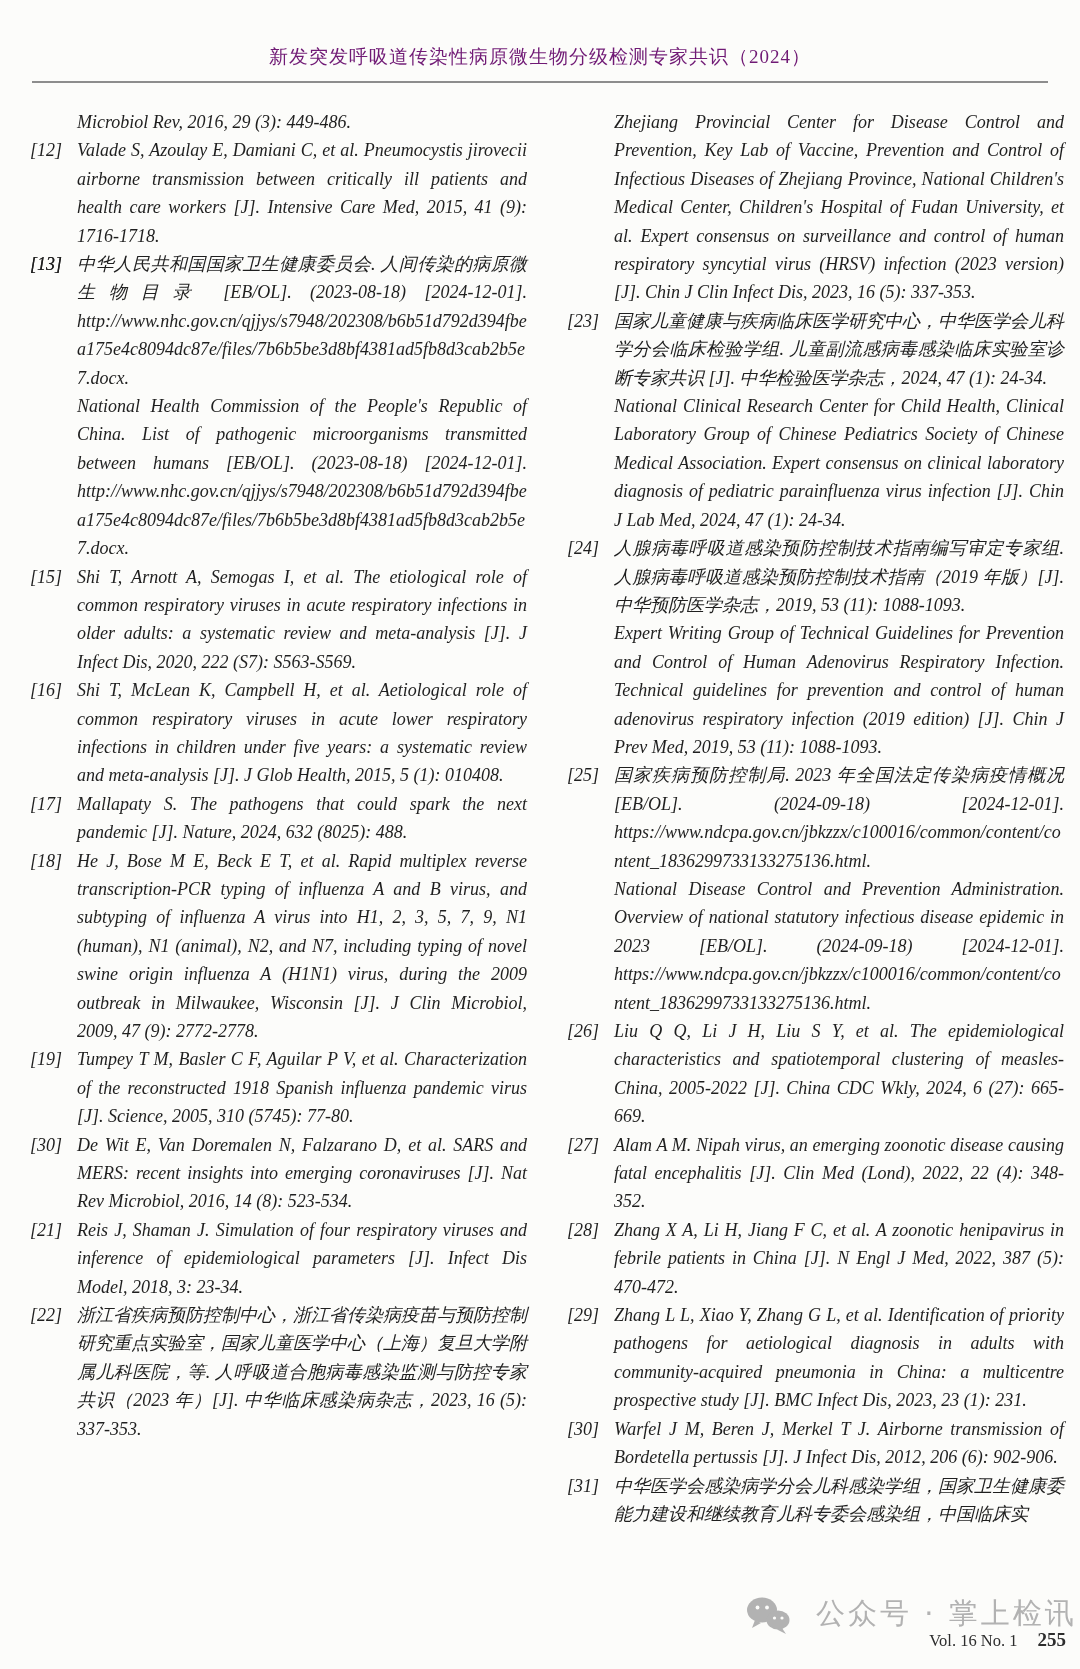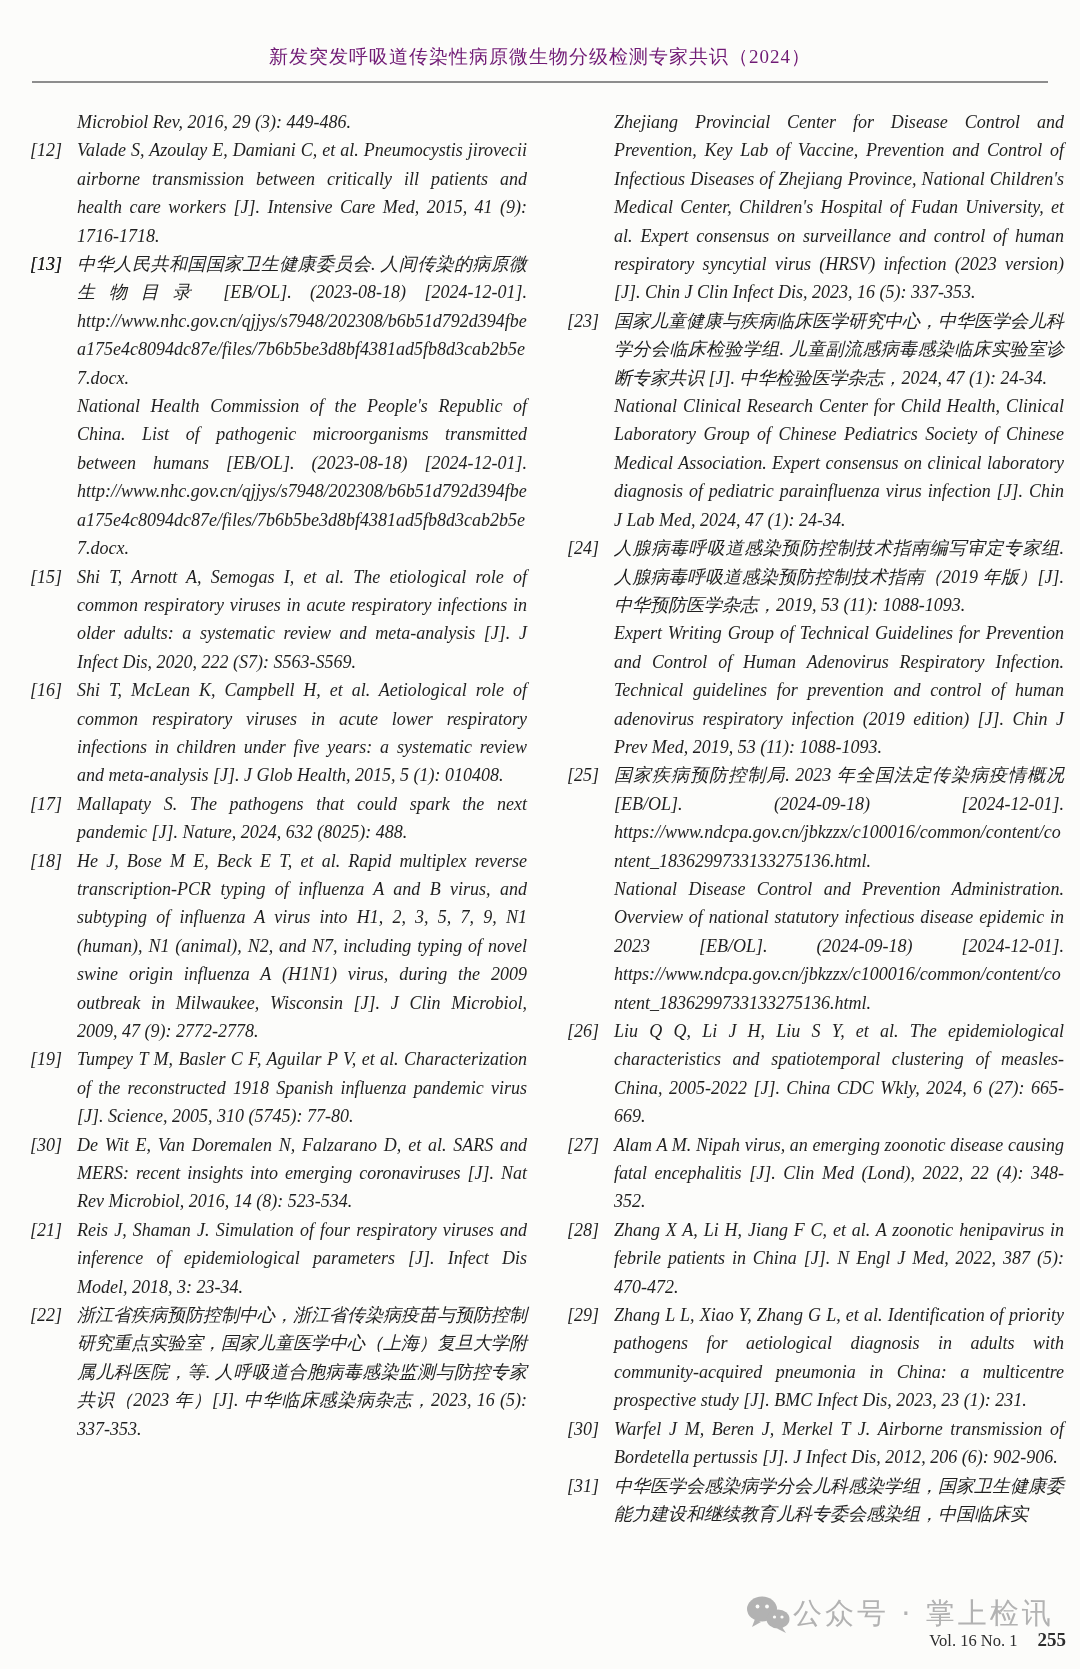--- a/index.html
+++ b/index.html
@@ -34,21 +34,21 @@
     font-size:18px;
     line-height:28.4px;
     overflow-wrap:anywhere;
   }
   .ref .num {
     position:absolute; left:10px; top:0;
     white-space:nowrap;
   }
   .watermark {
     position:absolute; top:1594px; left:746px;
-    display:flex; align-items:center; gap:1px;
+    display:flex; align-items:flex-end; gap:24px;
     color:#b2b2b2;
     font-family:"DejaVu Sans","Liberation Sans",sans-serif;
     font-size:29px; letter-spacing:3px;
     white-space:nowrap;
   }
   .wechat-icon-svg { flex:0 0 auto; }
   .vol-line {
     position:absolute; top:1629px; right:14px;
     font-size:16.5px; color:#2d2d2d;
     font-family:"Liberation Serif","DejaVu Serif",serif;

